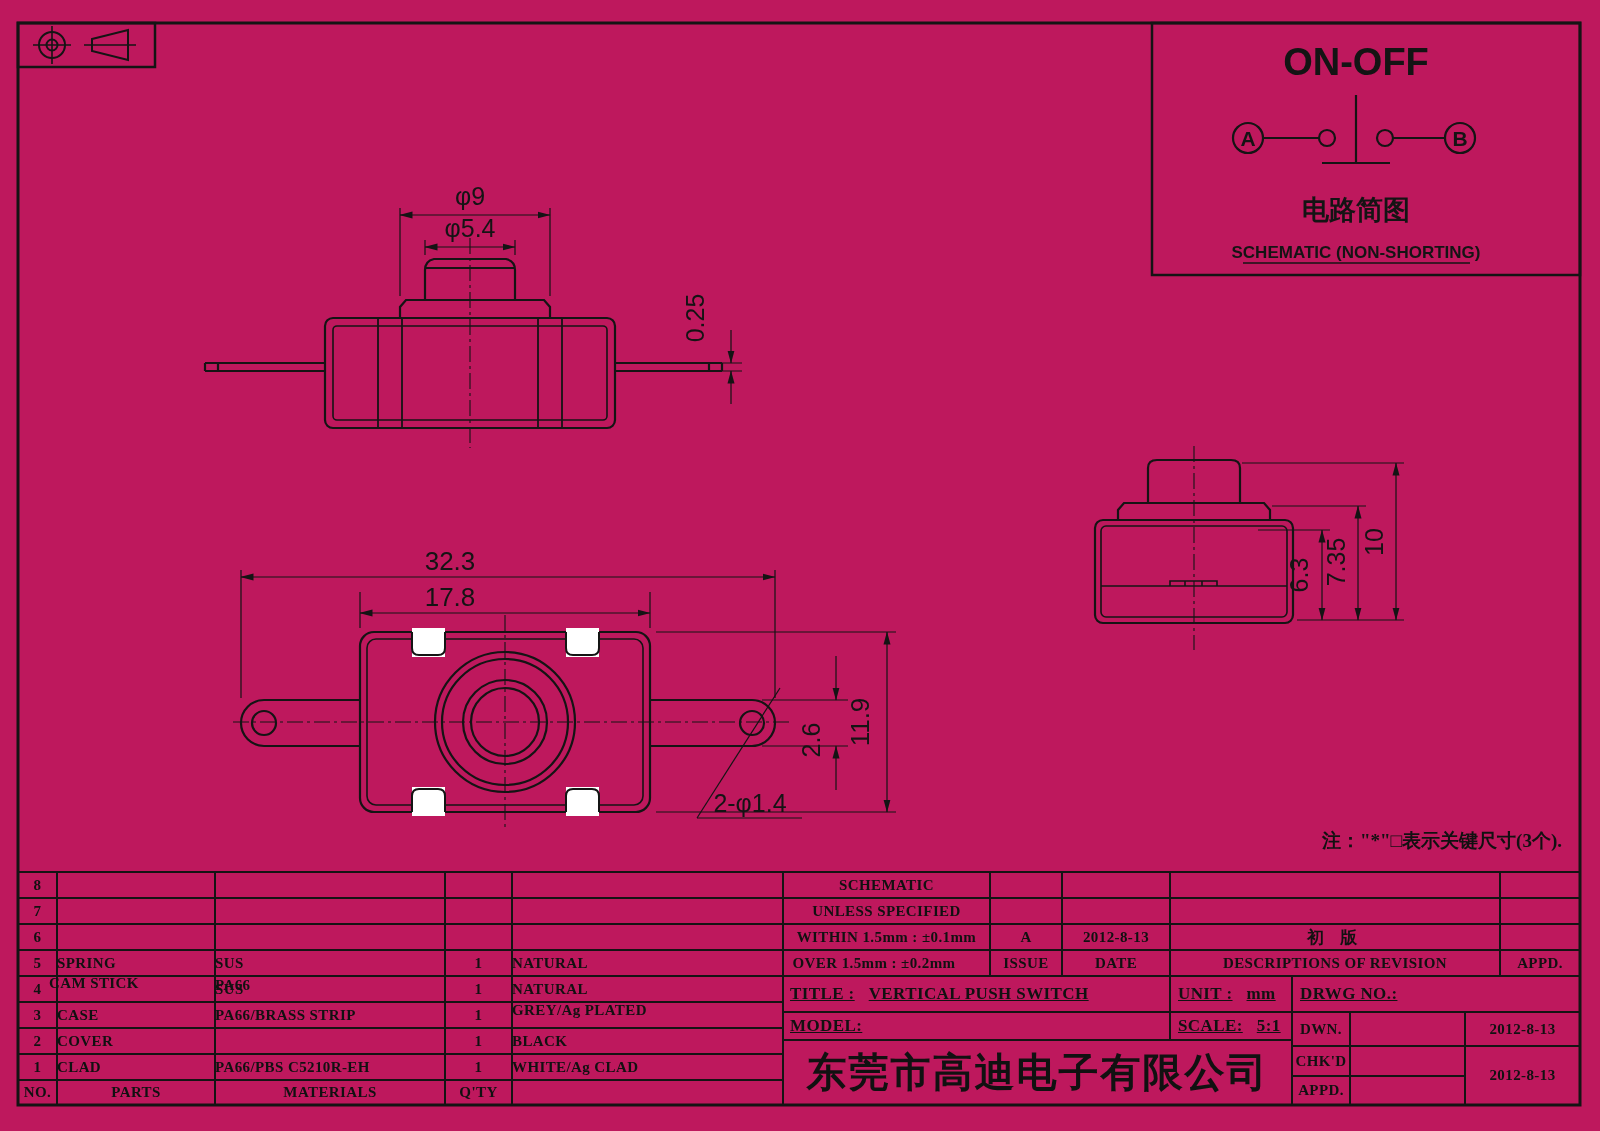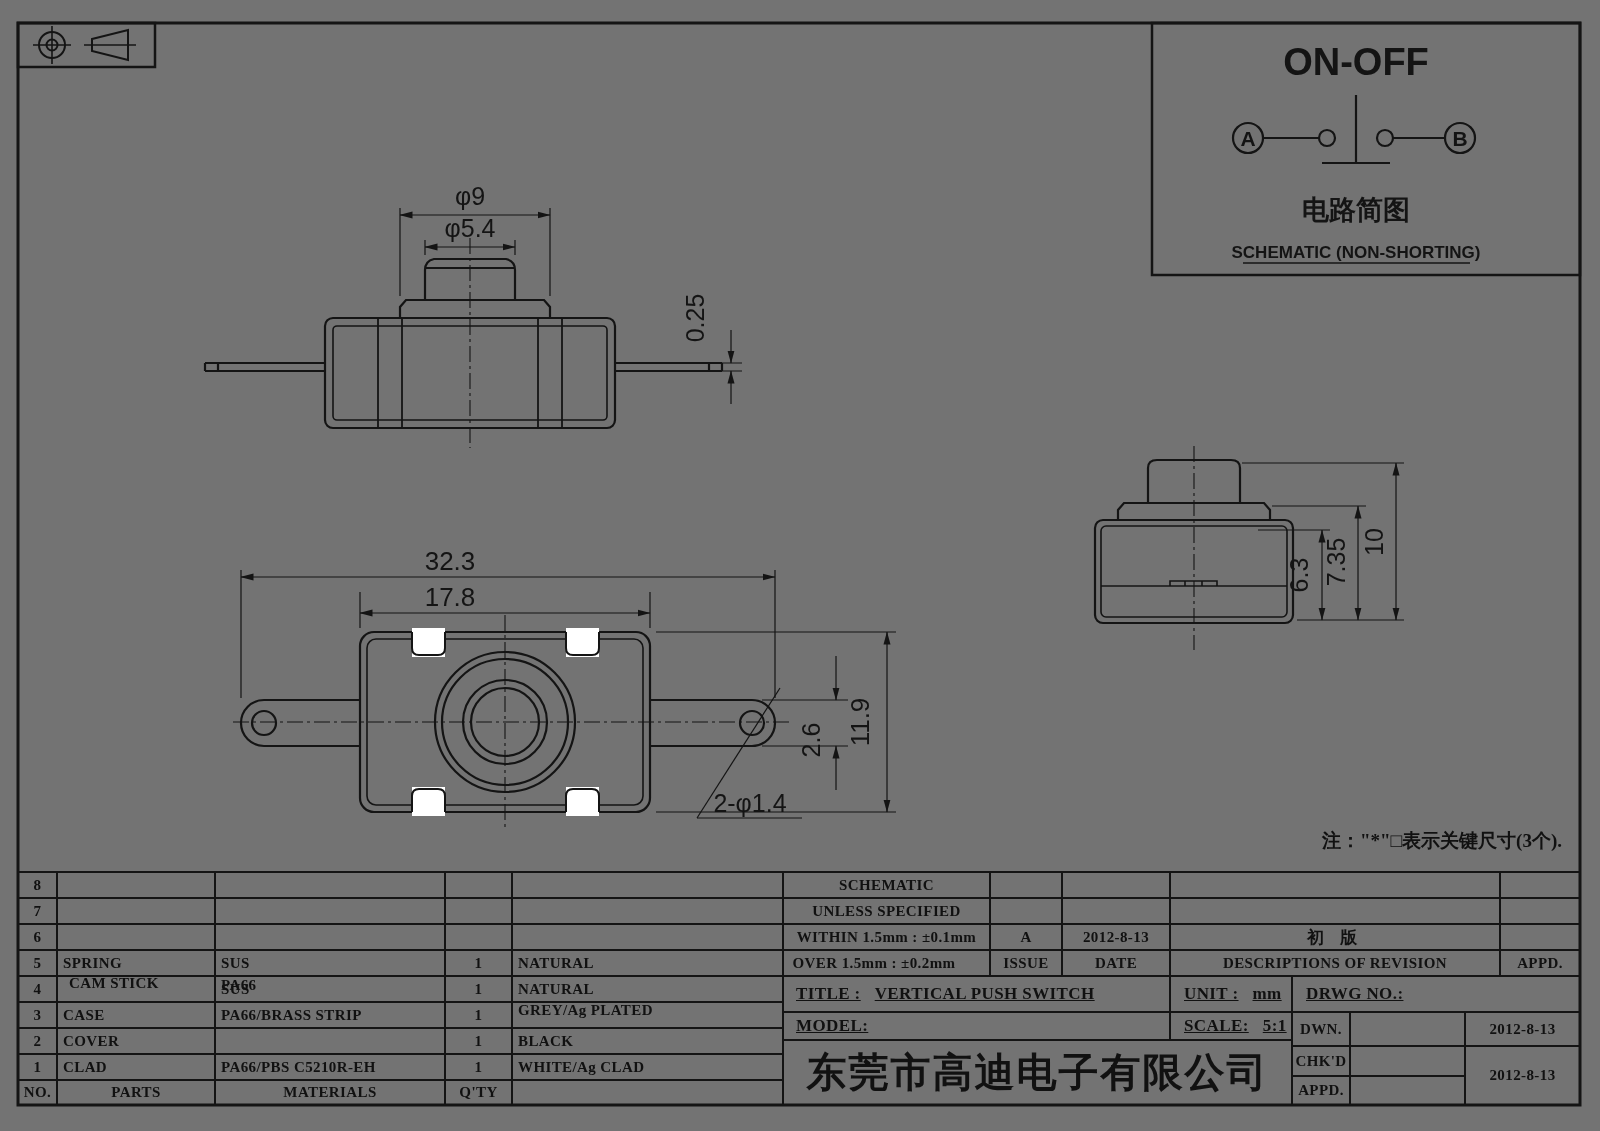--- a/index.html
+++ b/index.html
@@ -1,24 +1,24 @@
 <!DOCTYPE html>
 <html><head>
 <meta charset="utf-8">
 <style>
   html,body{margin:0;padding:0;background:#fff;}
-  .sheet{position:relative;width:1600px;height:1131px;background:#737373;overflow:hidden;
+  .sheet{position:relative;width:1600px;height:1131px;background:#be185d;overflow:hidden;
          font-family:"Liberation Sans",sans-serif;color:#141414;}
   svg{position:absolute;left:0;top:0;}
   svg text{fill:#141414;font-family:"Liberation Sans",sans-serif;}
   .dimtxt{font-size:25px;}
   .c{position:absolute;display:flex;align-items:center;justify-content:center;
      font-family:"Liberation Serif",serif;font-weight:bold;font-size:15px;color:#111;
      white-space:nowrap;letter-spacing:.4px;}
-  .l{justify-content:flex-start;padding-left:6px;box-sizing:border-box;}
+  .l{justify-content:flex-start;padding-left:0;box-sizing:border-box;}
   .big{font-size:17px;text-decoration:underline;}
   .company{font-size:40px;letter-spacing:2px;font-family:"Liberation Sans",sans-serif;}
   .rev{font-size:17px;letter-spacing:6px;}
   .note{position:absolute;left:1250px;top:828px;width:312px;text-align:right;
         font-family:"Liberation Serif",serif;font-weight:bold;font-size:19px;color:#111;}
   .gap{display:inline-block;width:14px;}
 </style>
 </head>
 <body>
 
@@ -205,21 +205,21 @@
   <div class="c" style="left:18px;top:898px;width:39px;height:26px">7</div>
   <div class="c" style="left:18px;top:924px;width:39px;height:26px">6</div>
 
   <div class="c" style="left:18px;top:950px;width:39px;height:26px">5</div>
   <div class="c l" style="left:57px;top:950px;width:158px;height:26px">SPRING</div>
   <div class="c l" style="left:215px;top:950px;width:230px;height:26px">SUS</div>
   <div class="c" style="left:445px;top:950px;width:67px;height:26px">1</div>
   <div class="c l" style="left:512px;top:950px;width:271px;height:26px">NATURAL</div>
 
   <div class="c" style="left:18px;top:976px;width:39px;height:26px">4</div>
-  <div class="c l" style="left:63px;top:976px;width:158px;height:15px">CAM STICK</div>
+  <div class="c l" style="left:49px;top:976px;width:158px;height:15px">CAM STICK</div>
   <div class="c l" style="left:215px;top:976px;width:230px;height:26px">SUS</div>
   <div class="c" style="left:445px;top:976px;width:67px;height:26px">1</div>
   <div class="c l" style="left:512px;top:976px;width:271px;height:26px">NATURAL</div>
 
   <div class="c" style="left:18px;top:1002px;width:39px;height:26px">3</div>
   <div class="c l" style="left:57px;top:1002px;width:158px;height:26px">CASE</div>
   <div class="c l" style="left:215px;top:1002px;width:230px;height:26px">PA66/BRASS STRIP</div>
   <div class="c" style="left:445px;top:1002px;width:67px;height:26px">1</div>
   <div class="c l" style="left:512px;top:1002px;width:271px;height:16px">GREY/Ag PLATED</div>
 

